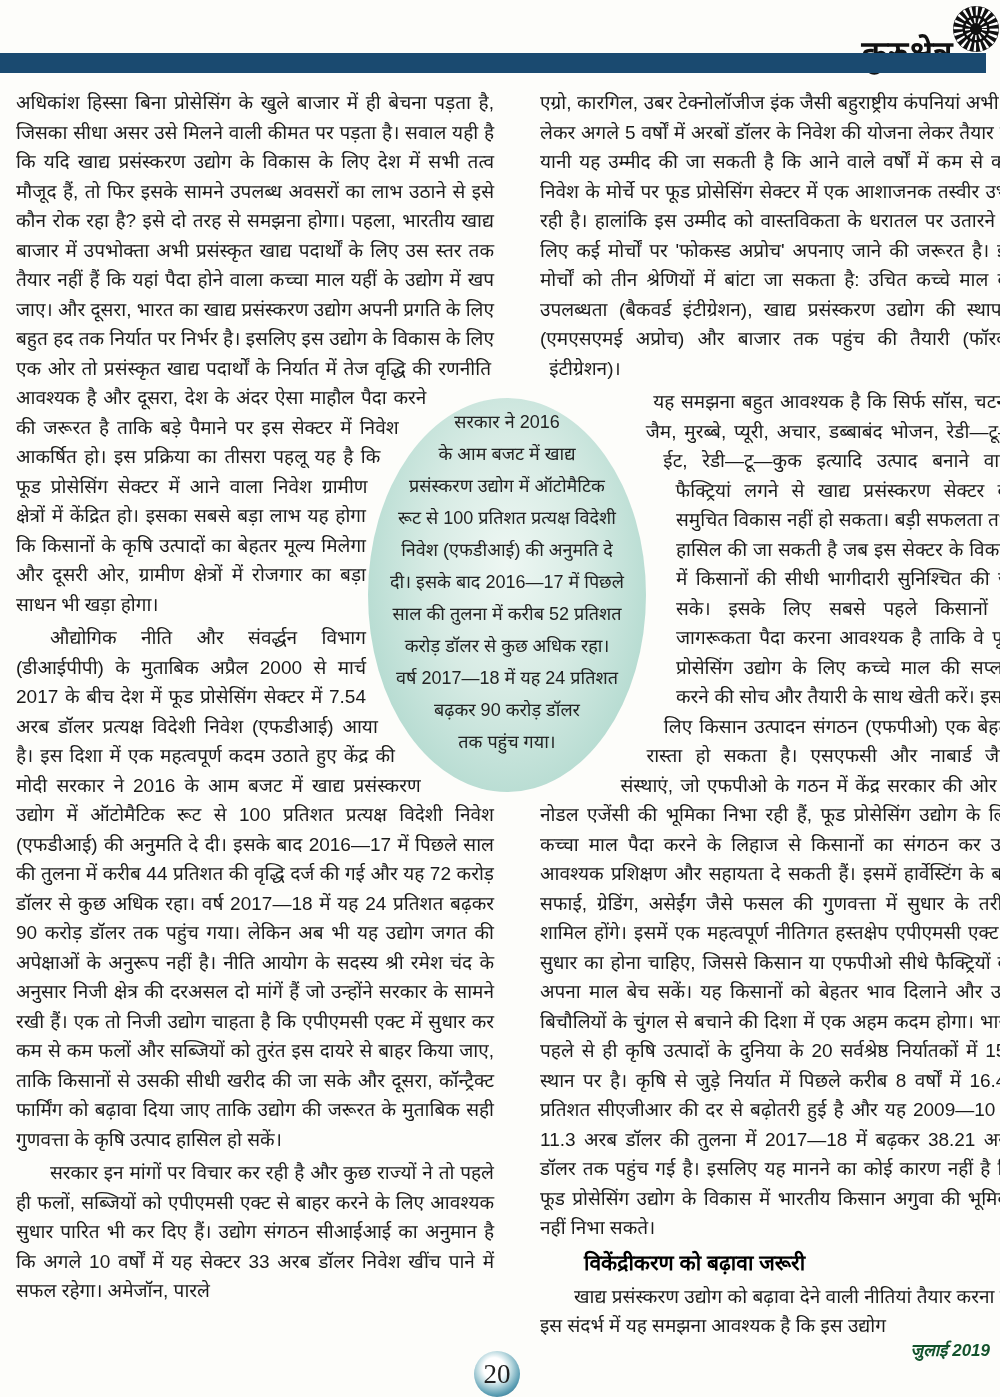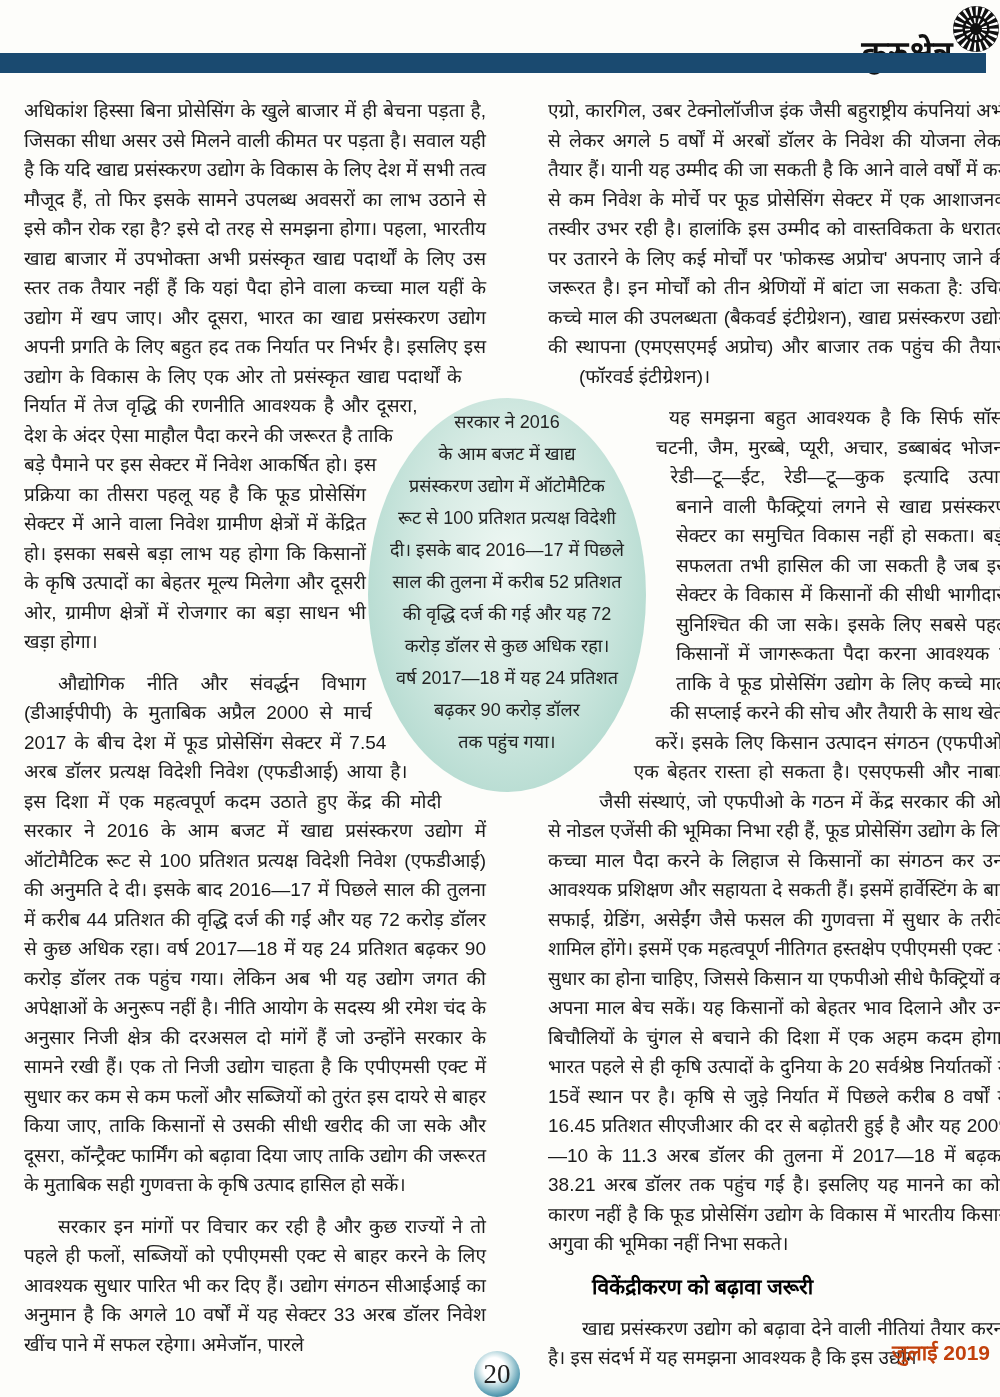--- a/index.html
+++ b/index.html
@@ -31,21 +31,21 @@
 
   
   .col {
     position:absolute; top:84px;
     font-size:19px; line-height:29.5px;
     text-align:justify;
     z-index:2;
   }
   .col-left  { left:12px;  width:486px; }
   .col-right { left:536px; width:485px; }
-  .col p { margin:12px; }
+  .col p { margin:4px; }
   .col p.indent { text-indent:34px; }
 
   
   .oval-push-right {
     float:right; width:132px; height:708px;
     shape-outside: ellipse(148px 206px at 140px 510px);
     shape-margin:6px;
   }
   .oval-push-left {
     float:left; width:140px; height:708px;
@@ -84,22 +84,23 @@
     border-radius:50%;
     background: radial-gradient(circle at 44% 38%,
       #ffffff 0%, #ffffff 28%, #bcdae0 45%, #5d9fb4 68%, #23688b 88%, #1b5d80 100%);
     display:flex; align-items:center; justify-content:center;
     font-family:"Liberation Serif","DejaVu Serif",serif;
     font-size:27px; color:#222;
     z-index:4;
   }
   .issue-date {
     position:absolute; right:10px; top:1338px;
-    font-size:21px; font-weight:bold; color:#c2410c;
+    font-size:17px; font-weight:bold; color:#14532d;
     z-index:4;
+    font-style:italic;
   }
 </style>
 </head>
 <body>
 
 <div class="page">
 
   <div class="masthead-title">कुरुक्षेत्र</div>
   <svg class="masthead-logo" viewBox="0 0 48 48" aria-hidden="true">
     <circle cx="24" cy="25" r="23" fill="#111"></circle>
@@ -110,23 +111,23 @@
   </svg>
 
   <div class="top-bar"></div>
 
   <div class="callout-oval"></div>
   <div class="callout-text">
       <div>सरकार ने 2016</div>
       <div>के आम बजट में खाद्य</div>
       <div>प्रसंस्करण उद्योग में ऑटोमैटिक</div>
       <div>रूट से 100 प्रतिशत प्रत्यक्ष विदेशी</div>
+      <div>निवेश (एफडीआई) की अनुमति दे</div>
       <div>दी। इसके बाद 2016—17 में पिछले</div>
       <div>साल की तुलना में करीब 52 प्रतिशत</div>
-      <div>की वृद्धि दर्ज की गई और यह 72</div>
       <div>करोड़ डॉलर से कुछ अधिक रहा।</div>
       <div>वर्ष 2017—18 में यह 24 प्रतिशत</div>
       <div>बढ़कर 90 करोड़ डॉलर</div>
       <div>तक पहुंच गया।</div>
     </div>
 
   <div class="col col-left">
     <div class="oval-push-right"></div>
     <p>अधिकांश हिस्सा बिना प्रोसेसिंग के खुले बाजार में ही बेचना पड़ता है, जिसका सीधा असर उसे मिलने वाली कीमत पर पड़ता है। सवाल यही है कि यदि खाद्य प्रसंस्करण उद्योग के विकास के लिए देश में सभी तत्व मौजूद हैं, तो फिर इसके सामने उपलब्ध अवसरों का लाभ उठाने से इसे कौन रोक रहा है? इसे दो तरह से समझना होगा। पहला, भारतीय खाद्य बाजार में उपभोक्ता अभी प्रसंस्कृत खाद्य पदार्थों के लिए उस स्तर तक तैयार नहीं हैं कि यहां पैदा होने वाला कच्चा माल यहीं के उद्योग में खप जाए। और दूसरा, भारत का खाद्य प्रसंस्करण उद्योग अपनी प्रगति के लिए बहुत हद तक निर्यात पर निर्भर है। इसलिए इस उद्योग के विकास के लिए एक ओर तो प्रसंस्कृत खाद्य पदार्थों के निर्यात में तेज वृद्धि की रणनीति आवश्यक है और दूसरा, देश के अंदर ऐसा माहौल पैदा करने की जरूरत है ताकि बड़े पैमाने पर इस सेक्टर में निवेश आकर्षित हो। इस प्रक्रिया का तीसरा पहलू यह है कि फूड प्रोसेसिंग सेक्टर में आने वाला निवेश ग्रामीण क्षेत्रों में केंद्रित हो। इसका सबसे बड़ा लाभ यह होगा कि किसानों के कृषि उत्पादों का बेहतर मूल्य मिलेगा और दूसरी ओर, ग्रामीण क्षेत्रों में रोजगार का बड़ा साधन भी खड़ा होगा।</p>
     <p class="indent">औद्योगिक नीति और संवर्द्धन विभाग (डीआईपीपी) के मुताबिक अप्रैल 2000 से मार्च 2017 के बीच देश में फूड प्रोसेसिंग सेक्टर में 7.54 अरब डॉलर प्रत्यक्ष विदेशी निवेश (एफडीआई) आया है। इस दिशा में एक महत्वपूर्ण कदम उठाते हुए केंद्र की मोदी सरकार ने 2016 के आम बजट में खाद्य प्रसंस्करण उद्योग में ऑटोमैटिक रूट से 100 प्रतिशत प्रत्यक्ष विदेशी निवेश (एफडीआई) की अनुमति दे दी। इसके बाद 2016—17 में पिछले साल की तुलना में करीब 44 प्रतिशत की वृद्धि दर्ज की गई और यह 72 करोड़ डॉलर से कुछ अधिक रहा। वर्ष 2017—18 में यह 24 प्रतिशत बढ़कर 90 करोड़ डॉलर तक पहुंच गया। लेकिन अब भी यह उद्योग जगत की अपेक्षाओं के अनुरूप नहीं है। नीति आयोग के सदस्य श्री रमेश चंद के अनुसार निजी क्षेत्र की दरअसल दो मांगें हैं जो उन्होंने सरकार के सामने रखी हैं। एक तो निजी उद्योग चाहता है कि एपीएमसी एक्ट में सुधार कर कम से कम फलों और सब्जियों को तुरंत इस दायरे से बाहर किया जाए, ताकि किसानों से उसकी सीधी खरीद की जा सके और दूसरा, कॉन्ट्रैक्ट फार्मिंग को बढ़ावा दिया जाए ताकि उद्योग की जरूरत के मुताबिक सही गुणवत्ता के कृषि उत्पाद हासिल हो सकें।</p>

